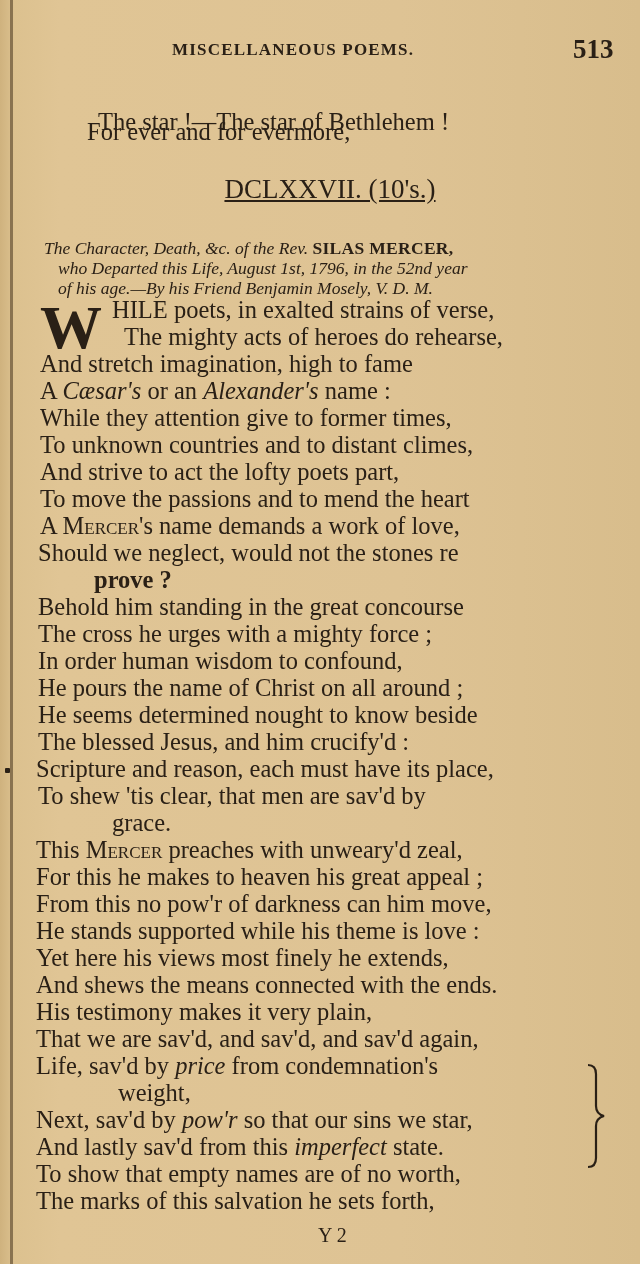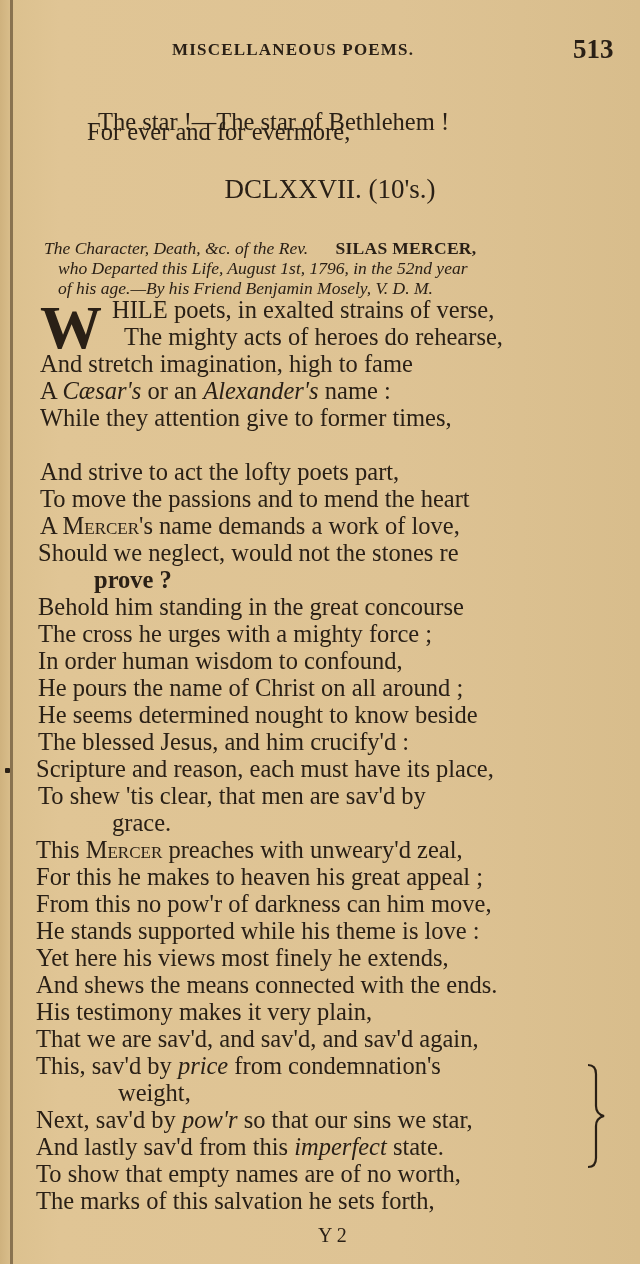--- a/index.html
+++ b/index.html
@@ -30,27 +30,27 @@
     .page-number {
       position:absolute; left:573px; top:0px;
       font-size:27px; font-weight:bold; color:#2a2016;
     }
     .line {
       position:absolute; white-space:nowrap;
       font-size:24.5px; line-height:27px; color:#2a2016;
     }
     .poem-number {
       position:absolute; left:0; width:640px; top:174px; text-align:center;
-      font-size:27px; color:#2a2016; padding-left:20px; box-sizing:border-box;
+      font-size:27px; color:#2a2016; padding-left:20px; box-sizing:border-box;text-decoration:underline;
     }
     .subtitle {
       position:absolute; white-space:nowrap; font-style:italic;
       font-size:17.5px; line-height:20px; color:#2a2016;
     }
-    .subtitle .caps { font-style:normal; font-weight:bold; letter-spacing:0.3px;margin-left:23px; }
+    .subtitle .caps { font-style:normal; font-weight:bold; letter-spacing:0.3px; }
     .dropcap {
       position:absolute; left:40px; top:296px;
       font-size:62px; line-height:62px; font-weight:bold; color:#2a2016;
     }
     .sc { font-variant:small-caps; }
     .it { font-style:italic; }
     .brace {
       position:absolute; left:586px; top:1062px; width:22px; height:108px;
     }
     .signature {
@@ -84,20 +84,21 @@
   <div class="subtitle" style="left:58px; top:278px;">of his age.—By his Friend Benjamin Mosely, V. D. M.</div>
 
   <div class="dropcap">W</div>
   <div class="line" style="left:112px; top:296px;">HILE poets, in exalted strains of verse,</div>
   <div class="line" style="left:124px; top:323px;">The mighty acts of heroes do rehearse,</div>
   <div class="line" style="left:40px; top:350px;">And stretch imagination, high to fame</div>
   <div class="line" style="left:40px; top:377px;">
     <span>A </span><span class="it">Cæsar's</span><span> or an </span><span class="it">Alexander's</span><span> name :</span>
   </div>
   <div class="line" style="left:40px; top:404px;">While they attention give to former times,</div>
+  <div class="line" style="left:40px; top:431px;">To unknown countries and to distant climes,</div>
   <div class="line" style="left:40px; top:458px;">And strive to act the lofty poets part,</div>
   <div class="line" style="left:40px; top:485px;">To move the passions and to mend the heart</div>
   <div class="line" style="left:40px; top:512px;">
     <span>A </span><span class="sc">Mercer</span><span>'s name demands a work of love,</span>
   </div>
   <div class="line" style="left:38px; top:539px;">Should we neglect, would not the stones re</div>
   <div class="line" style="left:94px; top:566px;font-weight:bold;">prove ?</div>
   <div class="line" style="left:38px; top:593px;">Behold him standing in the great concourse</div>
   <div class="line" style="left:38px; top:620px;">The cross he urges with a mighty force ;</div>
   <div class="line" style="left:38px; top:647px;">In order human wisdom to confound,</div>
@@ -112,21 +113,21 @@
     <span>This </span><span class="sc">Mercer</span><span> preaches with unweary'd zeal,</span>
   </div>
   <div class="line" style="left:36px; top:863px;">For this he makes to heaven his great appeal ;</div>
   <div class="line" style="left:36px; top:890px;">From this no pow'r of darkness can him move,</div>
   <div class="line" style="left:36px; top:917px;">He stands supported while his theme is love :</div>
   <div class="line" style="left:36px; top:944px;">Yet here his views most finely he extends,</div>
   <div class="line" style="left:36px; top:971px;">And shews the means connected with the ends.</div>
   <div class="line" style="left:36px; top:1025px;">That we are sav'd, and sav'd, and sav'd again,</div>
   <div class="line" style="left:36px; top:998px;">His testimony makes it very plain,</div>
   <div class="line" style="left:36px; top:1052px;">
-    <span>This, sav'd by </span><span class="it">price</span><span> from condemnation's</span>
+    <span>Life, sav'd by </span><span class="it">price</span><span> from condemnation's</span>
   </div>
   <div class="line" style="left:118px; top:1079px;">weight,</div>
   <div class="line" style="left:36px; top:1106px;">
     <span>Next, sav'd by </span><span class="it">pow'r</span><span> so that our sins we star,</span>
   </div>
   <div class="line" style="left:36px; top:1133px;">
     <span>And lastly sav'd from this </span><span class="it">imperfect</span><span> state.</span>
   </div>
 
   <svg class="brace" viewBox="0 0 22 108">

